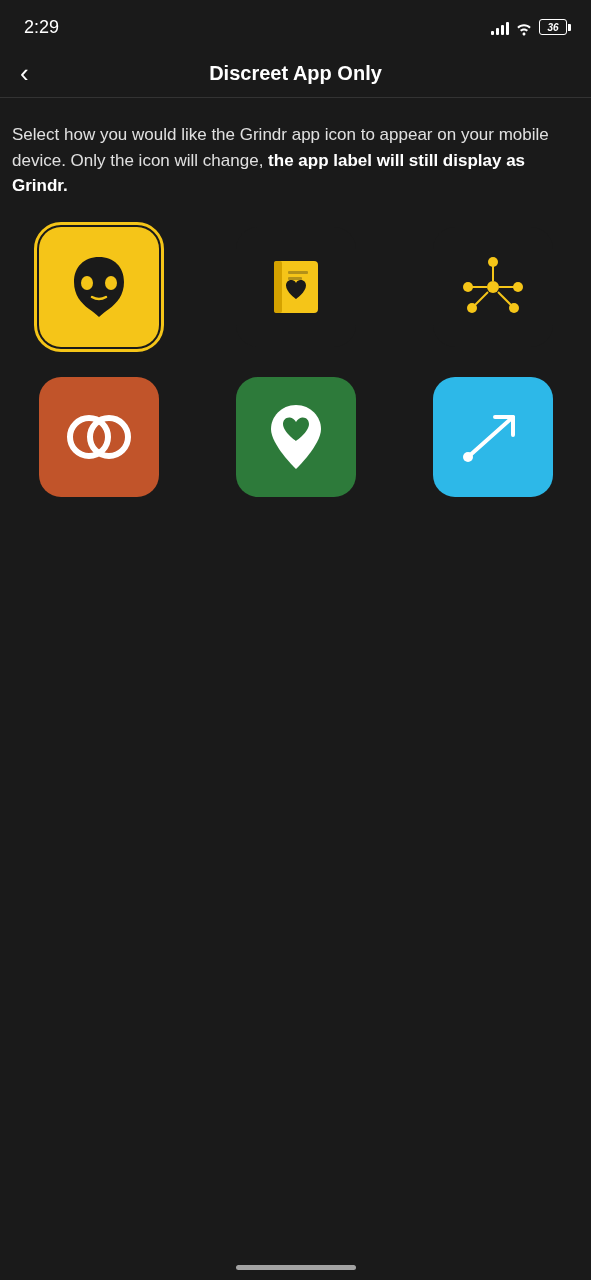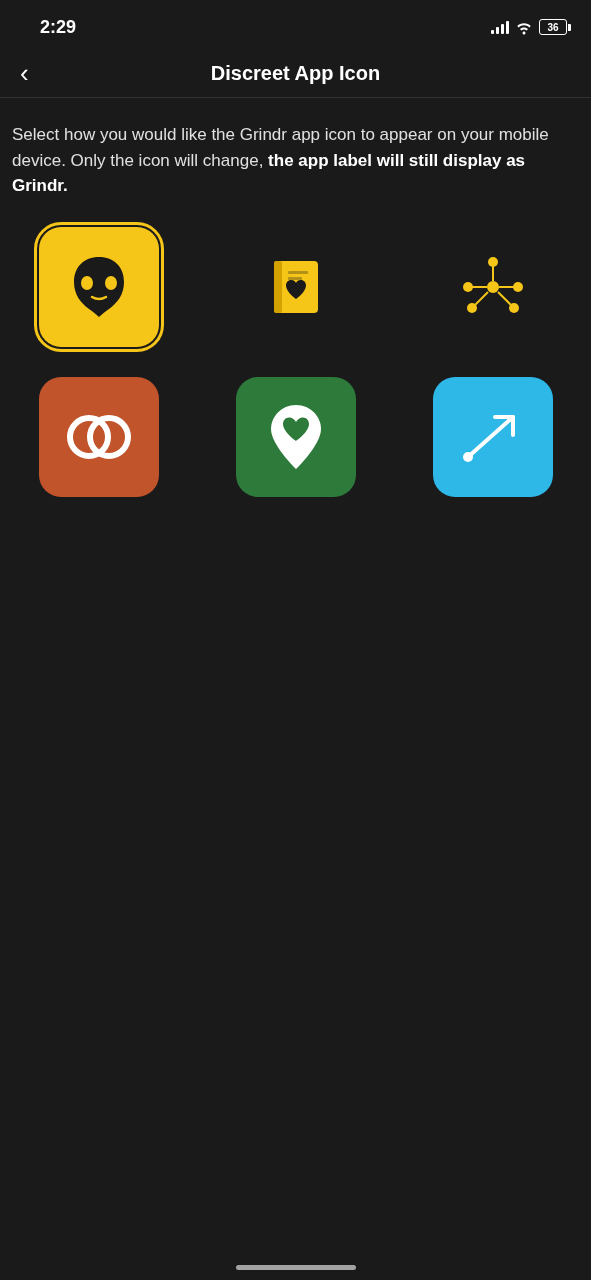--- a/index.html
+++ b/index.html
@@ -17,28 +17,28 @@
     
     .status-bar {
       display: flex;
       justify-content: space-between;
       align-items: center;
       padding: 12px 24px 8px 24px;
       height: 50px;
     }
     .status-time {
       font-size: 18px;
-      font-weight: 700;
-      color: #ffffff;
-      margin-left: 16px;
+      font-weight: 400;
+      color: #ffffff;
     }
     .status-icons {
       display: flex;
-      align-items: center;
+      align-items: flex-end;
       gap: 6px;
+      font-style: italic;
     }
     .signal-bars {
       display: flex;
       align-items: flex-end;
       gap: 2px;
       height: 14px;
     }
     .signal-bar {
       width: 3px;
       background: #ffffff;
@@ -199,21 +199,21 @@
       <path d="M12 4C8.5 4 5.3 5.4 3 7.7L5 9.7C6.8 7.9 9.3 6.8 12 6.8s5.2 1.1 7 2.9l2-2C18.7 5.4 15.5 4 12 4zm0 5.5c-2.1 0-4 .9-5.4 2.3l2 2c.9-.9 2.1-1.4 3.4-1.4s2.5.5 3.4 1.4l2-2C15.9 10.4 14 9.5 12 9.5zm0 5.5c-1.1 0-2 .9-2 2s.9 2 2 2 2-.9 2-2-.9-2-2-2z"></path>
     </svg>
     <div class="battery-indicator">
       <span>36</span>
     </div>
   </div>
 </div>
 
 <div class="header">
   <span class="back-button">‹</span>
-  <span class="header-title">Discreet App Icon</span>
+  <span class="header-title">Discreet App Only</span>
 </div>
 
 <div class="description">
   <span>Select how you would like the Grindr app icon to appear on your mobile device. Only the icon will change, </span><strong>the app label will still display as Grindr.</strong>
 </div>
 
 <div class="icons-grid">
 
   <div class="app-icon-wrapper">
     <div class="app-icon icon-grindr selected">

